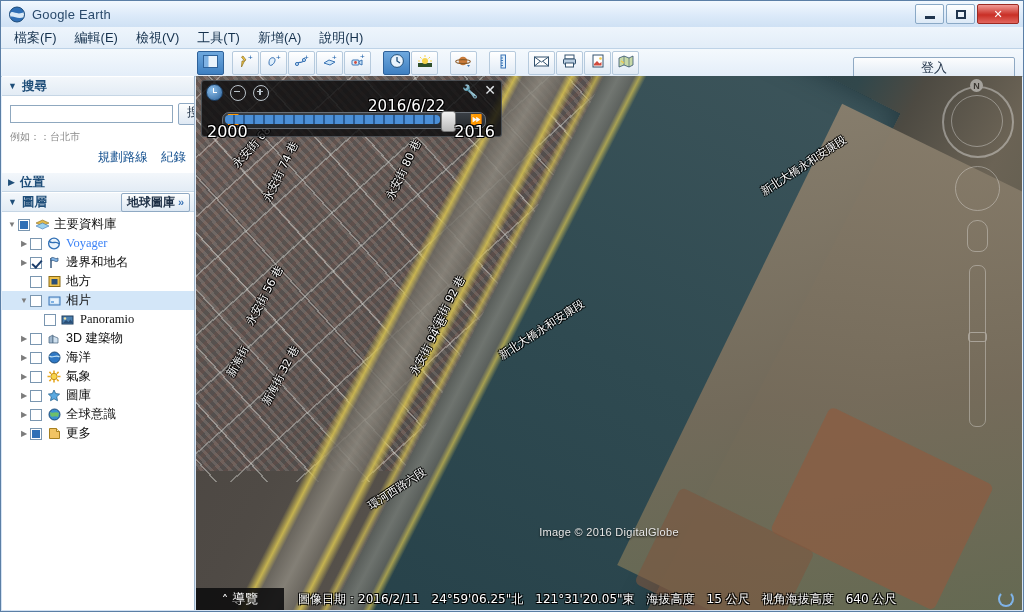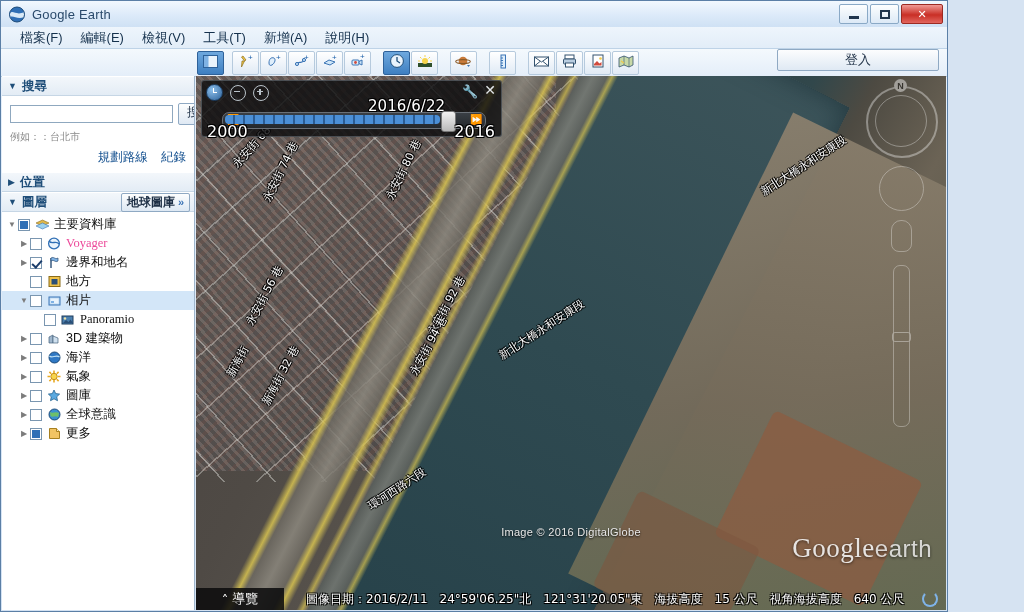--- a/index.html
+++ b/index.html
@@ -3,21 +3,21 @@
 <meta charset="utf-8">
 <style>
   html,body{margin:0;padding:0;}
   body{
     width:1024px;height:612px;overflow:hidden;
     font-family:"Liberation Sans","DejaVu Sans",sans-serif;
     font-size:12px;
     background:#d6e3f2;
   }
   .app{
-    position:relative;width:948px;height:612px;
+    position:relative;width:1024px;height:612px;
     box-sizing:border-box;
     border:1px solid #5b7fa6;
     background:linear-gradient(#e8f1fb,#d3e2f3);
   }
 
   
   .titlebar{
     position:absolute;left:0;top:0;width:100%;height:26px;
     background:linear-gradient(#f2f8fe,#dceaf9 55%,#cfe1f4);
     border-bottom:1px solid #a9c3dd;
@@ -38,21 +38,21 @@
     border:1px solid #9c2a22;color:#fff;font-weight:bold;
   }
   .wglyph-min{width:10px;height:3px;background:#20354d;margin-top:6px;}
   .wglyph-max{width:10px;height:9px;border:2px solid #20354d;box-sizing:border-box;}
 
   
   .menubar{
     position:absolute;left:0;top:26px;width:100%;height:22px;
     background:linear-gradient(#eef5fc,#e2edf8);
     border-bottom:1px solid #bed3e7;
-    display:flex;align-items:center;padding-left:10px;box-sizing:border-box;
+    display:flex;align-items:center;padding-left:4px;box-sizing:border-box;
   }
   .menu-item{
     padding:2px 9px;color:#15314d;font-size:13px;cursor:default;white-space:nowrap;
   }
 
   
   .toolbar{
     position:absolute;left:0;top:48px;width:100%;height:27px;
     background:linear-gradient(#f4f9fd,#e4eef9);
     border-bottom:1px solid #b7cde2;
@@ -64,21 +64,21 @@
     background:linear-gradient(#ffffff,#e0eaf5);
     display:flex;align-items:center;justify-content:center;
     position:relative;
   }
   .tbtn.active{
     background:linear-gradient(#6ea8de,#3e7fc1);border-color:#2e6199;
   }
   .tb-gap{width:10px;}
   .tb-gap-s{width:6px;}
   .login-btn{
-    position:absolute;right:8px;top:0;
+    position:absolute;right:8px;top:8px;
     width:160px;height:20px;
     border:1px solid #8fa9c3;border-radius:2px;
     background:linear-gradient(#fcfdfe,#dfe9f4);
     display:flex;align-items:center;justify-content:center;
     font-size:13px;color:#1d2f45;
   }
 
   
   .sidebar{
     position:absolute;left:1px;top:75px;width:193px;bottom:1px;
@@ -125,21 +125,21 @@
   }
   .cb.checked::after{
     content:"";position:absolute;left:3px;top:0px;width:4px;height:8px;
     border:solid #1b3d6b;border-width:0 2px 2px 0;transform:rotate(42deg);
   }
   .cb.filled::after{
     content:"";position:absolute;left:1px;top:1px;width:8px;height:8px;background:#2f6fb5;
   }
   .ico{width:16px;height:14px;margin-right:4px;flex:0 0 16px;display:flex;align-items:center;justify-content:center;}
   .lbl{font-size:12.5px;}
-  .lbl.blue{color:#ec4899;font-family:"Liberation Serif",serif;text-align:right;}
+  .lbl.blue{color:#3b82f6;font-family:"Liberation Serif",serif;text-align:right;}
   .lbl.serif{font-family:"Liberation Serif",serif;}
   .indent1{padding-left:16px;}
   .indent2{padding-left:30px;}
 
   
   .map{
     position:absolute;left:195px;top:75px;right:1px;bottom:1px;
     overflow:hidden;background:#2f3a36;
   }
   .mapimg{position:absolute;inset:0;}
@@ -308,21 +308,21 @@
     display:flex;align-items:center;
     color:#fff;font-size:12px;
     font-family:"DejaVu Sans",sans-serif;
     text-shadow:-1px -1px 0 #000,1px -1px 0 #000,-1px 1px 0 #000,1px 1px 0 #000;
   }
   .tourtab{
     width:88px;height:22px;background:rgba(12,12,14,.88);
     display:flex;align-items:center;justify-content:center;gap:4px;
     color:#fff;font-size:13px;flex:0 0 88px;text-shadow:none;
   }
-  .status-items{display:flex;align-items:center;gap:12px;padding-left:22px;white-space:nowrap;}
+  .status-items{display:flex;align-items:center;gap:12px;padding-left:14px;white-space:nowrap;}
   .status-spin{
     width:12px;height:12px;border:2px solid #7fb3e8;border-radius:50%;
     border-top-color:transparent;margin-left:auto;margin-right:8px;flex:0 0 12px;
   }
 </style>
 </head>
 <body>
 
 <div class="app">
 
@@ -699,23 +699,20 @@
     <div class="maplabel" style="left:36px;top:212px;transform:rotate(-62deg);">永安街 56 巷</div>
     <div class="maplabel" style="left:218px;top:222px;transform:rotate(-62deg);">永安街 92 巷</div>
     <div class="maplabel" style="left:200px;top:262px;transform:rotate(-62deg);">永安街 94 巷</div>
     <div class="maplabel" style="left:25px;top:278px;transform:rotate(-62deg);">新海街</div>
     <div class="maplabel" style="left:52px;top:292px;transform:rotate(-62deg);">新海街 32 巷</div>
     <div class="maplabel" style="left:296px;top:246px;transform:rotate(-33deg);">新北大橋永和安康段</div>
     <div class="maplabel" style="left:558px;top:82px;transform:rotate(-33deg);">新北大橋永和安康段</div>
     <div class="maplabel" style="left:168px;top:405px;transform:rotate(-33deg);">環河西路六段</div>
 
     <div class="attrib">Image © 2016 DigitalGlobe</div>
-    <div class="gelogo">
-      <span>Google</span><span class="earth">earth</span>
-    </div>
 
     <div class="timeslider">
       <div class="ts-top">
         <span class="ts-clock"></span>
         <span class="ts-zoomout"></span>
         <span class="ts-zoomin"></span>
         <span class="ts-wrench">🔧</span>
         <span class="ts-close">✕</span>
       </div>
       <div class="ts-date">2016/6/22</div>

